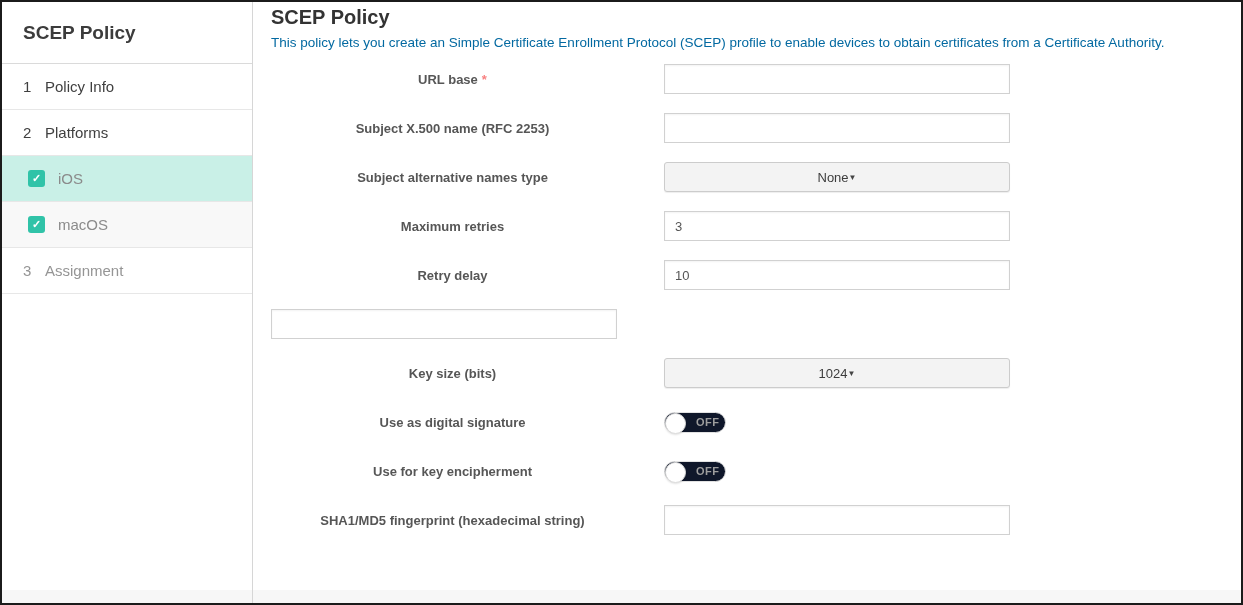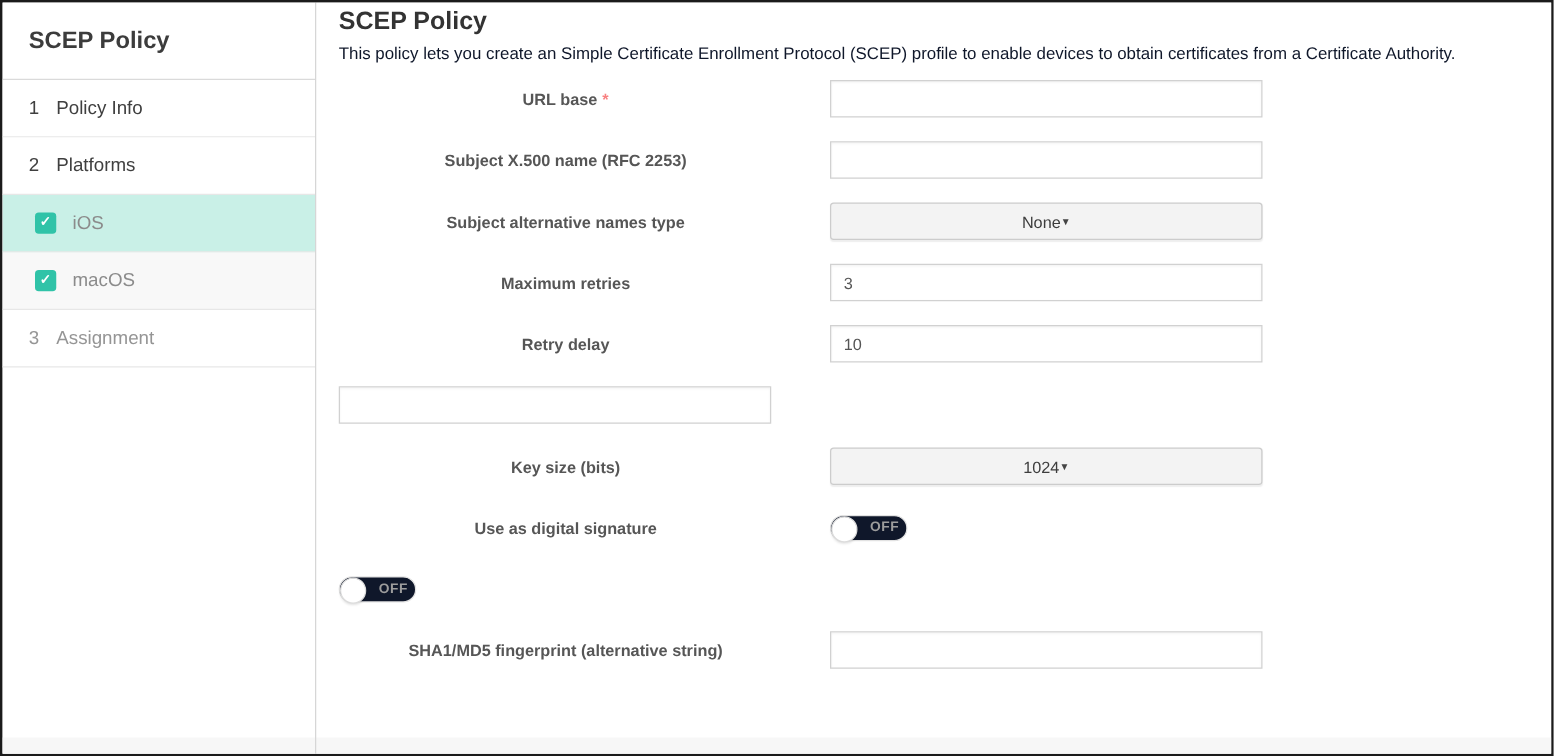--- a/index.html
+++ b/index.html
@@ -79,21 +79,21 @@
     background: #fff;
   }
   .main-title {
     font-size: 20px;
     font-weight: bold;
     color: #333333;
     line-height: 26px;
   }
   .main-desc {
     font-size: 13.5px;
-    color: #0f172a;
+    color: #0369a1;
     margin-top: 4px;
     line-height: 17px;
   }
   .form { margin-top: 13px; }
   .form-row {
     display: flex;
     align-items: center;
     height: 30px;
     margin-bottom: 19px;
   }
@@ -281,31 +281,34 @@
         </div>
         <div class="control">
           <div class="toggle">
             <span class="knob"></span>
             <span class="toggle-text">OFF</span>
           </div>
         </div>
       </div>
 
       <div class="form-row">
+        <div class="field-label">
+          <span>Use for key encipherment</span>
+        </div>
         <div class="control">
           <div class="toggle">
             <span class="knob"></span>
             <span class="toggle-text">OFF</span>
           </div>
         </div>
       </div>
 
       <div class="form-row">
         <div class="field-label">
-          <span>SHA1/MD5 fingerprint (alternative string)</span>
+          <span>SHA1/MD5 fingerprint (hexadecimal string)</span>
         </div>
         <div class="control"><input type="text" class="text-input" value="" style=""></div>
       </div>
 
     </div>
   </div>
 
   <div class="bottom-strip"></div>
 </div>
 

